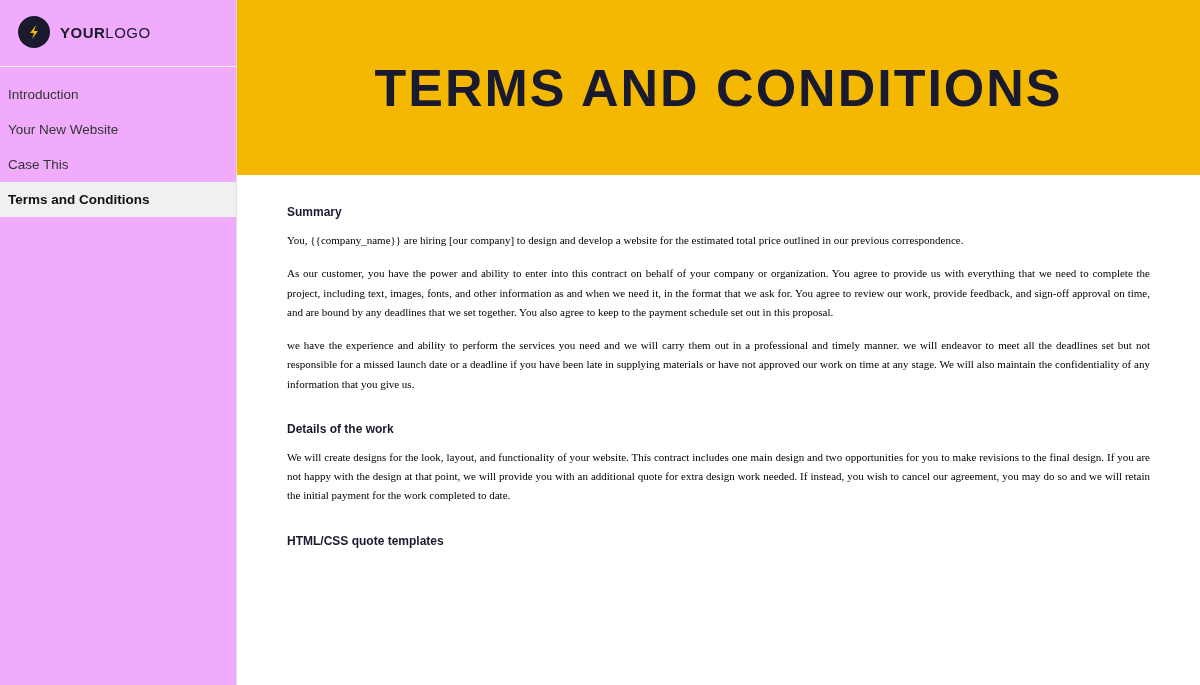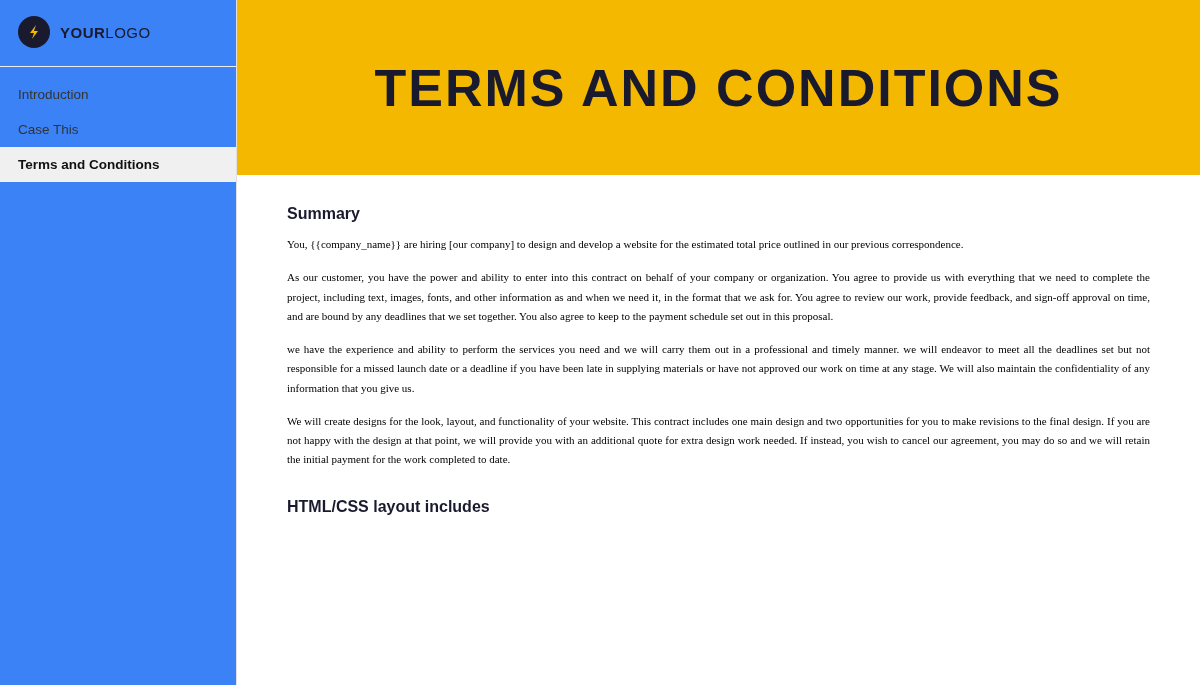--- a/index.html
+++ b/index.html
@@ -9,21 +9,21 @@
       height: 685px;
       width: 1200px;
       overflow: hidden;
       background: #fff;
     }
 
     
     #sidebar {
       width: 237px;
       min-width: 237px;
-      background: #3b82f6;
+      background: #f0abfc;
       border-right: 1px solid #e0e0e0;
       display: flex;
       flex-direction: column;
       padding: 0;
     }
 
     #logo-area {
       display: flex;
       align-items: center;
       padding: 16px 18px 18px 18px;
@@ -59,21 +59,21 @@
       font-weight: 800;
     }
 
     #nav-list {
       list-style: none;
       padding-top: 10px;
       flex: 1;
     }
 
     #nav-list li {
-      padding: 10px 18px;
+      padding: 10px 8px;
       font-family: Arial, sans-serif;
       font-size: 13.5px;
       color: #333;
       cursor: pointer;
     }
 
     #nav-list li.active {
       background: #f0f0f0;
       font-weight: 600;
       color: #111;
@@ -105,21 +105,21 @@
       text-align: center;
     }
 
     #content-area {
       padding: 30px 50px 40px 50px;
       flex: 1;
     }
 
     .section-heading {
       font-family: Arial, sans-serif;
-      font-size: 16px;
+      font-size: 12px;
       font-weight: 700;
       color: #1a1a2e;
       margin-bottom: 12px;
       margin-top: 28px;
     }
 
     .section-heading:first-child {
       margin-top: 0;
     }
 
@@ -141,30 +141,32 @@
       <svg viewBox="0 0 18 18" fill="none" xmlns="http://www.w3.org/2000/svg">
         <polygon points="11,2 5,10 9,10 7,16 13,8 9,8" fill="#F5B800"></polygon>
       </svg>
     </div>
     <span id="logo-text">
       <strong>YOUR</strong><span>LOGO</span>
     </span>
   </div>
   <ul id="nav-list">
   <li>Introduction</li>
+      <li>Your New Website</li>
       <li>Case This</li>
       <li class="active">Terms and Conditions</li>
     </ul>
 </aside>
 
 <main id="main">
   <div id="hero-banner">
     <h1 id="hero-title">TERMS AND CONDITIONS</h1>
   </div>
   <div id="content-area">
   <div class="section-heading">Summary</div>
       <p class="body-text">You, {{company_name}} are hiring [our company] to design and develop a website for the estimated total price outlined in our previous correspondence.</p>
       <p class="body-text">As our customer, you have the power and ability to enter into this contract on behalf of your company or organization. You agree to provide us with everything that we need to complete the project, including text, images, fonts, and other information as and when we need it, in the format that we ask for. You agree to review our work, provide feedback, and sign-off approval on time, and are bound by any deadlines that we set together. You also agree to keep to the payment schedule set out in this proposal.</p>
       <p class="body-text">we have the experience and ability to perform the services you need and we will carry them out in a professional and timely manner. we will endeavor to meet all the deadlines set but not responsible for a missed launch date or a deadline if you have been late in supplying materials or have not approved our work on time at any stage. We will also maintain the confidentiality of any information that you give us.</p>
+      <div class="section-heading">Details of the work</div>
       <p class="body-text">We will create designs for the look, layout, and functionality of your website. This contract includes one main design and two opportunities for you to make revisions to the final design. If you are not happy with the design at that point, we will provide you with an additional quote for extra design work needed. If instead, you wish to cancel our agreement, you may do so and we will retain the initial payment for the work completed to date.</p>
-      <div class="section-heading">HTML/CSS layout includes</div>
+      <div class="section-heading">HTML/CSS quote templates</div>
     </div>
 </main>
 
 </body></html>

